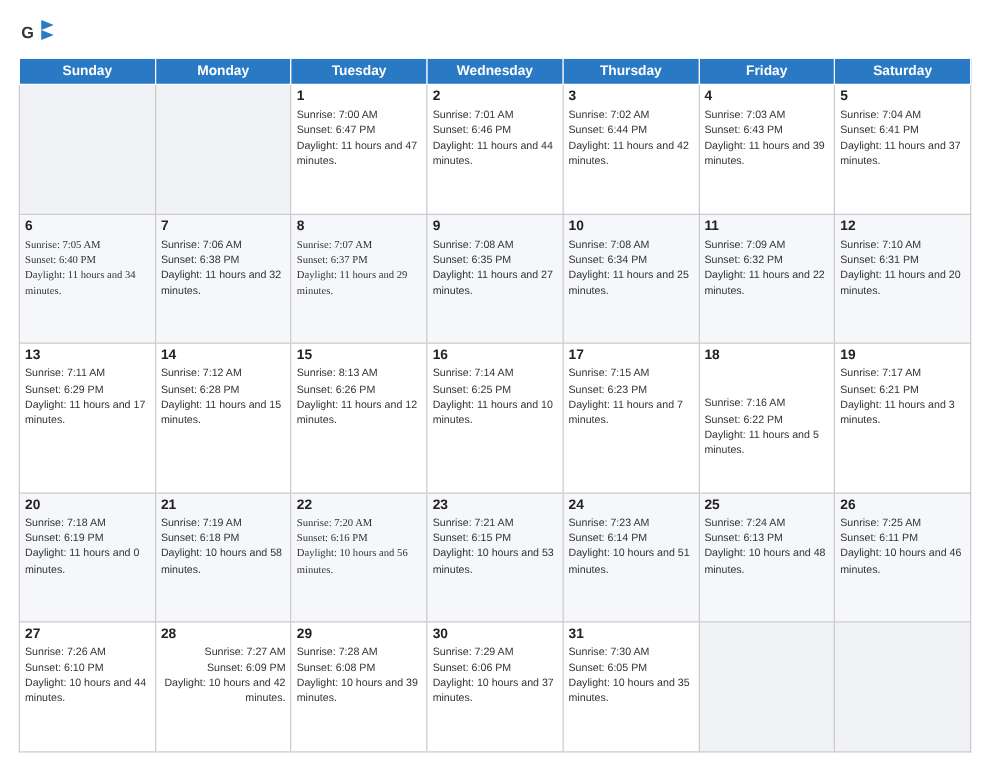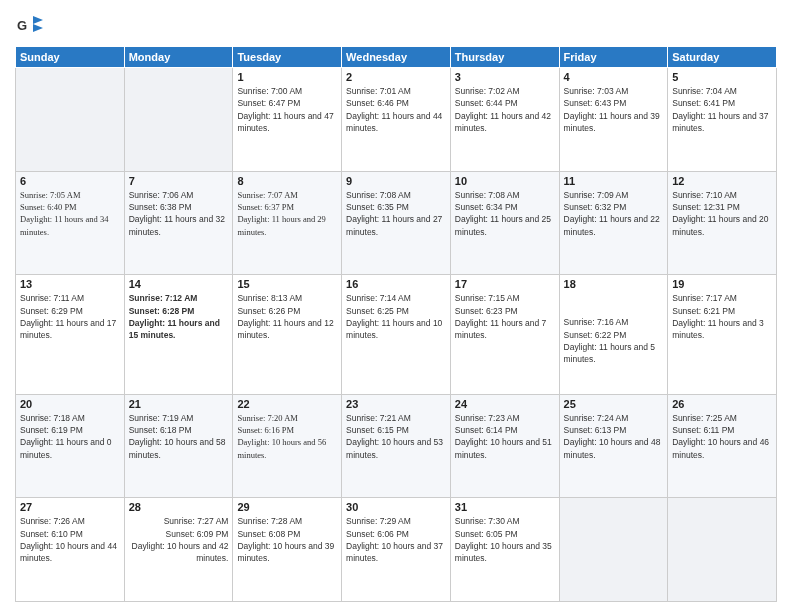--- a/index.html
+++ b/index.html
@@ -58,21 +58,21 @@
       border-collapse: collapse;
       width: 100%;
       table-layout: fixed;
     }
     .calendar th {
       background: #2979c4;
       color: #fff;
       font-size: 11px;
       font-weight: bold;
       padding: 4px 4px;
-      text-align: left;
+      text-align: center;
       border: 1px solid #fff;
     }
     .calendar td {
       border: 1px solid #ccc;
       vertical-align: top;
       padding: 3px 4px;
       font-size: 9px;
       color: #333;
       background: #fff;
       height: 82px;
@@ -198,34 +198,34 @@
           </td>
           <td>
             <span class="day-num">11</span>
             <div class="day-info" style="white-space: pre-line;">Sunrise: 7:09 AM
 Sunset: 6:32 PM
 Daylight: 11 hours and 22 minutes.</div>
           </td>
           <td>
             <span class="day-num">12</span>
             <div class="day-info" style="white-space: pre-line;">Sunrise: 7:10 AM
-Sunset: 12:31 PM
+Sunset: 6:31 PM
 Daylight: 11 hours and 20 minutes.</div>
           </td>
         </tr>
         <tr>
           <td>
             <span class="day-num">13</span>
             <div class="day-info" style="white-space: pre-line;">Sunrise: 7:11 AM
 Sunset: 6:29 PM
 Daylight: 11 hours and 17 minutes.</div>
           </td>
           <td>
             <span class="day-num">14</span>
-            <div class="day-info" style="white-space: pre-line; font-weight: bold;">Sunrise: 7:12 AM
+            <div class="day-info" style="white-space: pre-line;">Sunrise: 7:12 AM
 Sunset: 6:28 PM
 Daylight: 11 hours and 15 minutes.</div>
           </td>
           <td>
             <span class="day-num">15</span>
             <div class="day-info" style="white-space: pre-line;">Sunrise: 8:13 AM
 Sunset: 6:26 PM
 Daylight: 11 hours and 12 minutes.</div>
           </td>
           <td>

